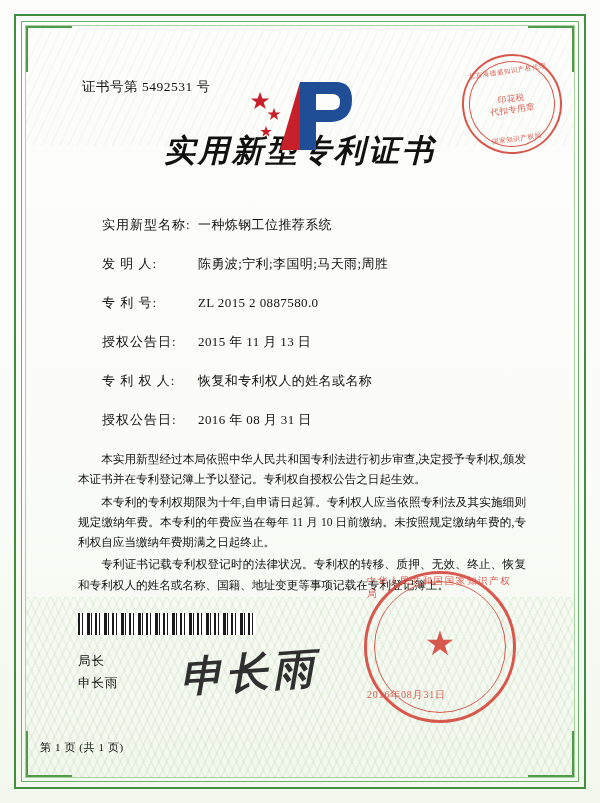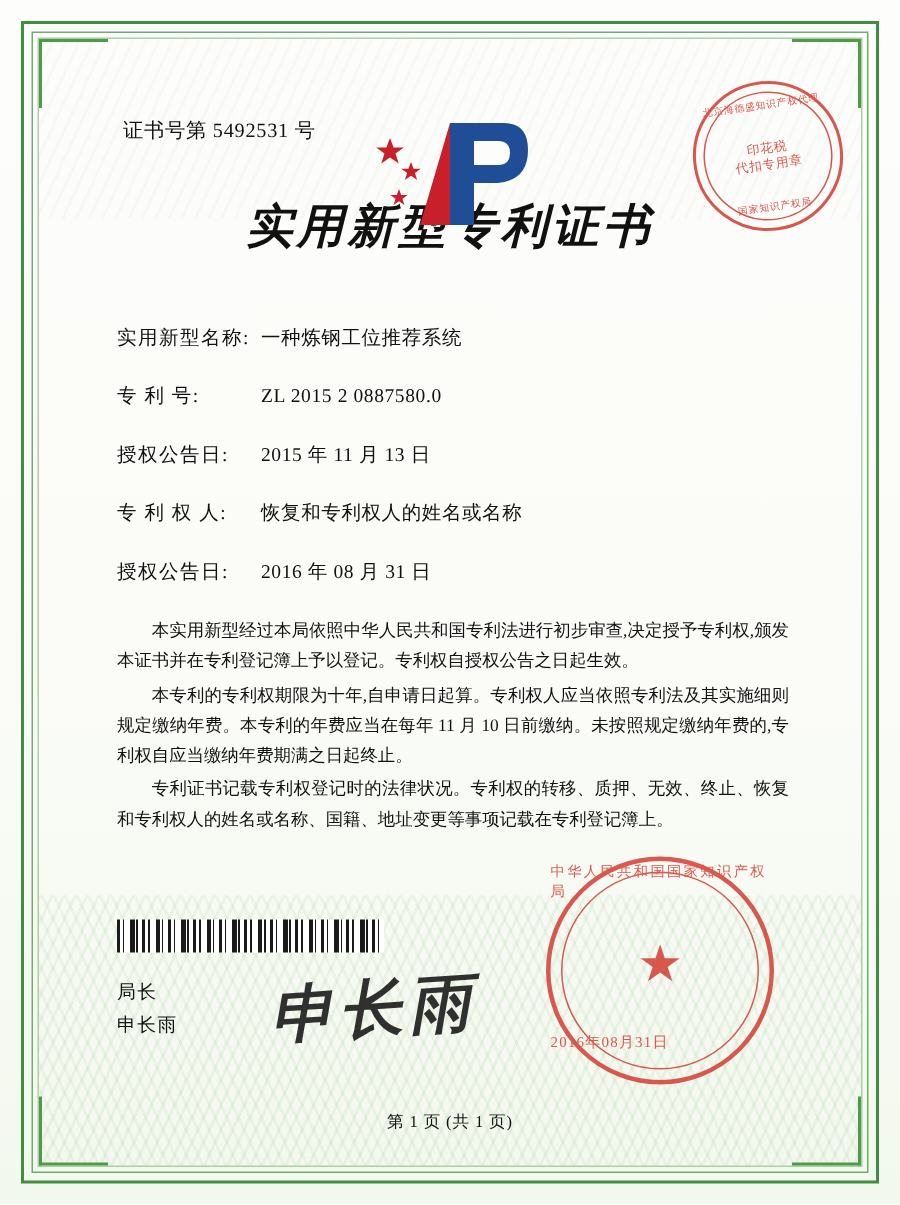--- a/index.html
+++ b/index.html
@@ -152,20 +152,21 @@
     margin-top: 44px;
     margin-left: 38px;
     margin-right: 24px;
   }
   .field {
     display: flex;
     align-items: baseline;
     font-size: 13px;
     margin-bottom: 21px;
     color: #111;
+    margin-left: 24px;
   }
   .field .label {
     width: 96px;
     flex: 0 0 96px;
     letter-spacing: 1px;
   }
   .field .value {
     flex: 1 1 auto;
     letter-spacing: .4px;
   }
@@ -259,21 +260,21 @@
     left: 0; right: 0;
     bottom: 18px;
     font-size: 10px;
     letter-spacing: .8px;
   }
 
   .page-num {
     position: absolute;
     left: 0; right: 0;
     bottom: 8px;
-    text-align: center;
+    text-align: left;
     font-size: 11px;
     color: #111;
     letter-spacing: .6px;
   }
 </style>
 </head>
 <body>
 
 <div class="certificate">
 
@@ -317,20 +318,24 @@
     </div>
 
     <div class="title">实用新型专利证书</div>
 
     <div class="fields">
       <div class="field">
         <span class="label">实用新型名称:</span>
         <span class="value">一种炼钢工位推荐系统</span>
       </div>
       <div class="field">
+        <span class="label">发 明 人:</span>
+        <span class="value">陈勇波;宁利;李国明;马天雨;周胜</span>
+      </div>
+      <div class="field">
         <span class="label">专 利 号:</span>
         <span class="value">ZL 2015 2 0887580.0</span>
       </div>
       <div class="field">
         <span class="label">授权公告日:</span>
         <span class="value">2015 年 11 月 13 日</span>
       </div>
       <div class="field">
         <span class="label">专 利 权 人:</span>
         <span class="value">恢复和专利权人的姓名或名称</span>

